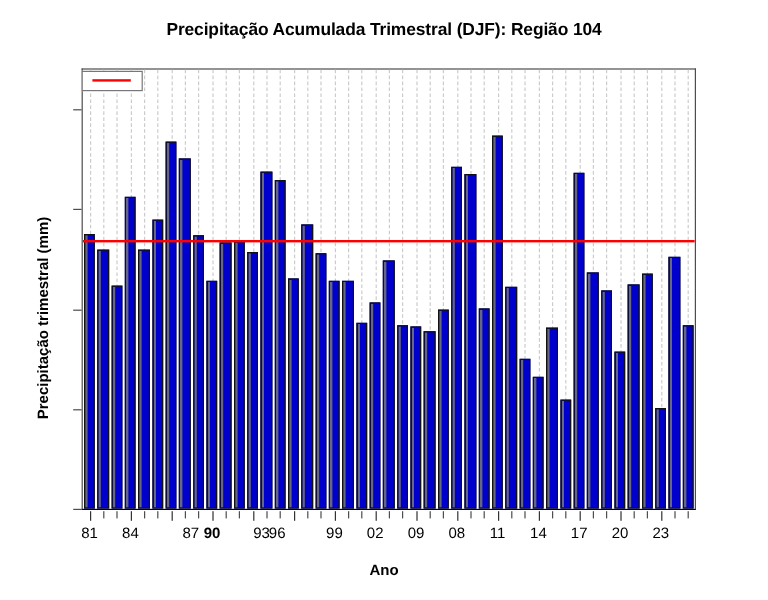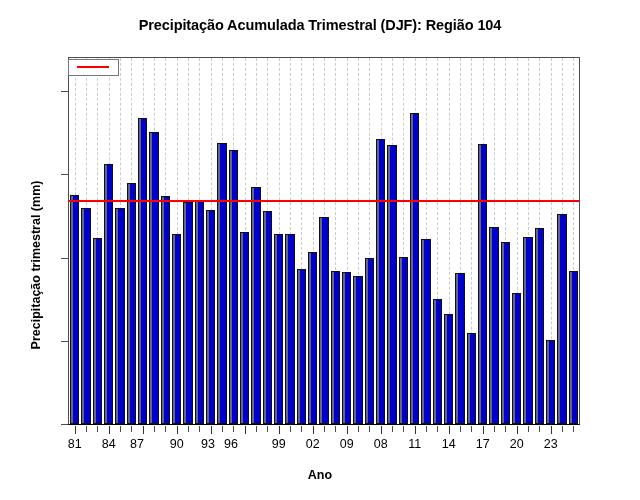--- a/index.html
+++ b/index.html
@@ -356,23 +356,23 @@
       <div class="xtick major" style="left: 448.67px;"></div>
       <div class="xtick" style="left: 460px;"></div>
       <div class="xtick" style="left: 471.33px;"></div>
       <div class="xtick major" style="left: 482.67px;"></div>
       <div class="xtick" style="left: 494px;"></div>
       <div class="xtick" style="left: 505.33px;"></div>
     </div>
   <div id="xlabels">
       <div class="xtlabel" style="left: 6.67px;">81</div>
       <div class="xtlabel" style="left: 40.67px;">84</div>
-      <div class="xtlabel" style="left: 69px;">87</div>
-      <div class="xtlabel" style="left: 108.67px;">90</div>
-      <div class="xtlabel" style="left: 127px; text-align: right;">93</div>
+      <div class="xtlabel" style="left: 91px;">87</div>
+      <div class="xtlabel" style="left: 108.67px; font-weight: bold;">90</div>
+      <div class="xtlabel" style="left: 150px;">93</div>
       <div class="xtlabel" style="left: 163px;">96</div>
       <div class="xtlabel" style="left: 210.67px;">99</div>
       <div class="xtlabel" style="left: 244.67px;">02</div>
       <div class="xtlabel" style="left: 278.67px;">09</div>
       <div class="xtlabel" style="left: 312.67px;">08</div>
       <div class="xtlabel" style="left: 346.67px;">11</div>
       <div class="xtlabel" style="left: 380.67px;">14</div>
       <div class="xtlabel" style="left: 414.67px;">17</div>
       <div class="xtlabel" style="left: 448.67px;">20</div>
       <div class="xtlabel" style="left: 482.67px;">23</div>

